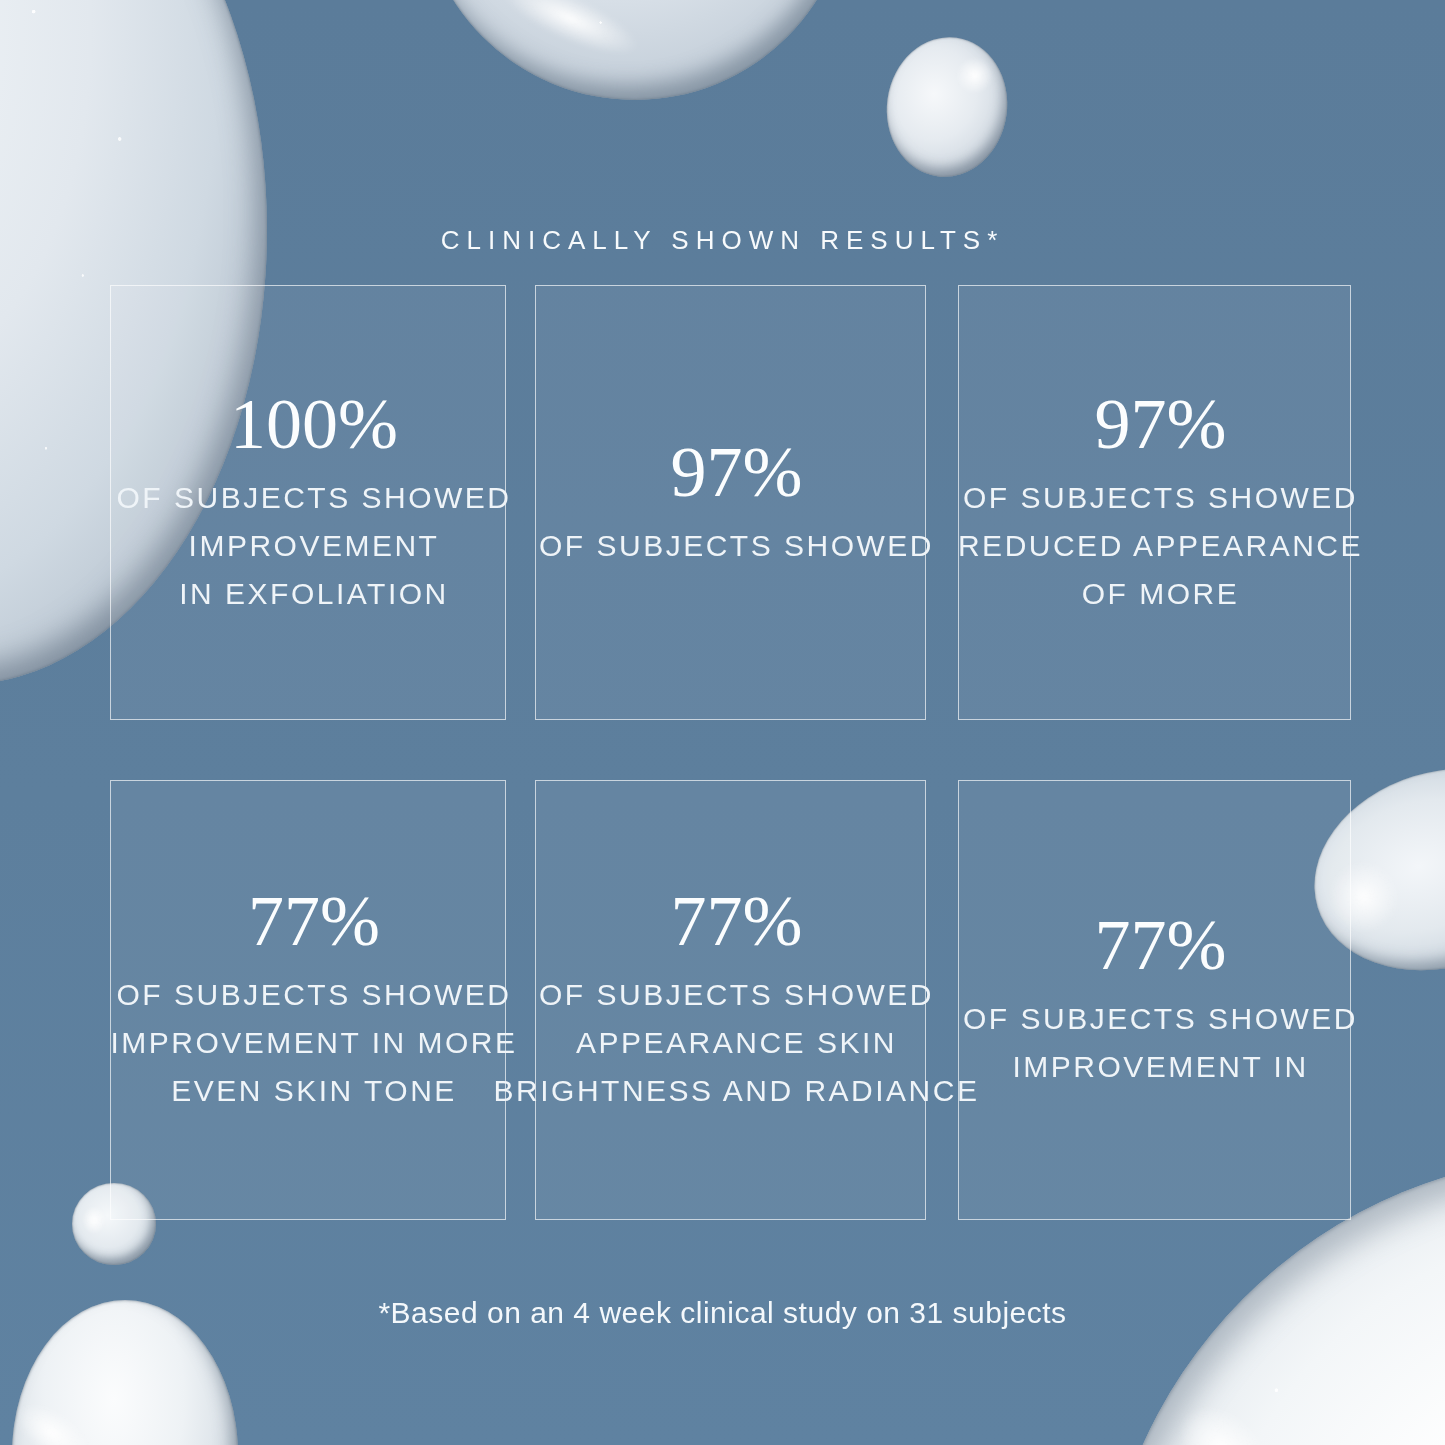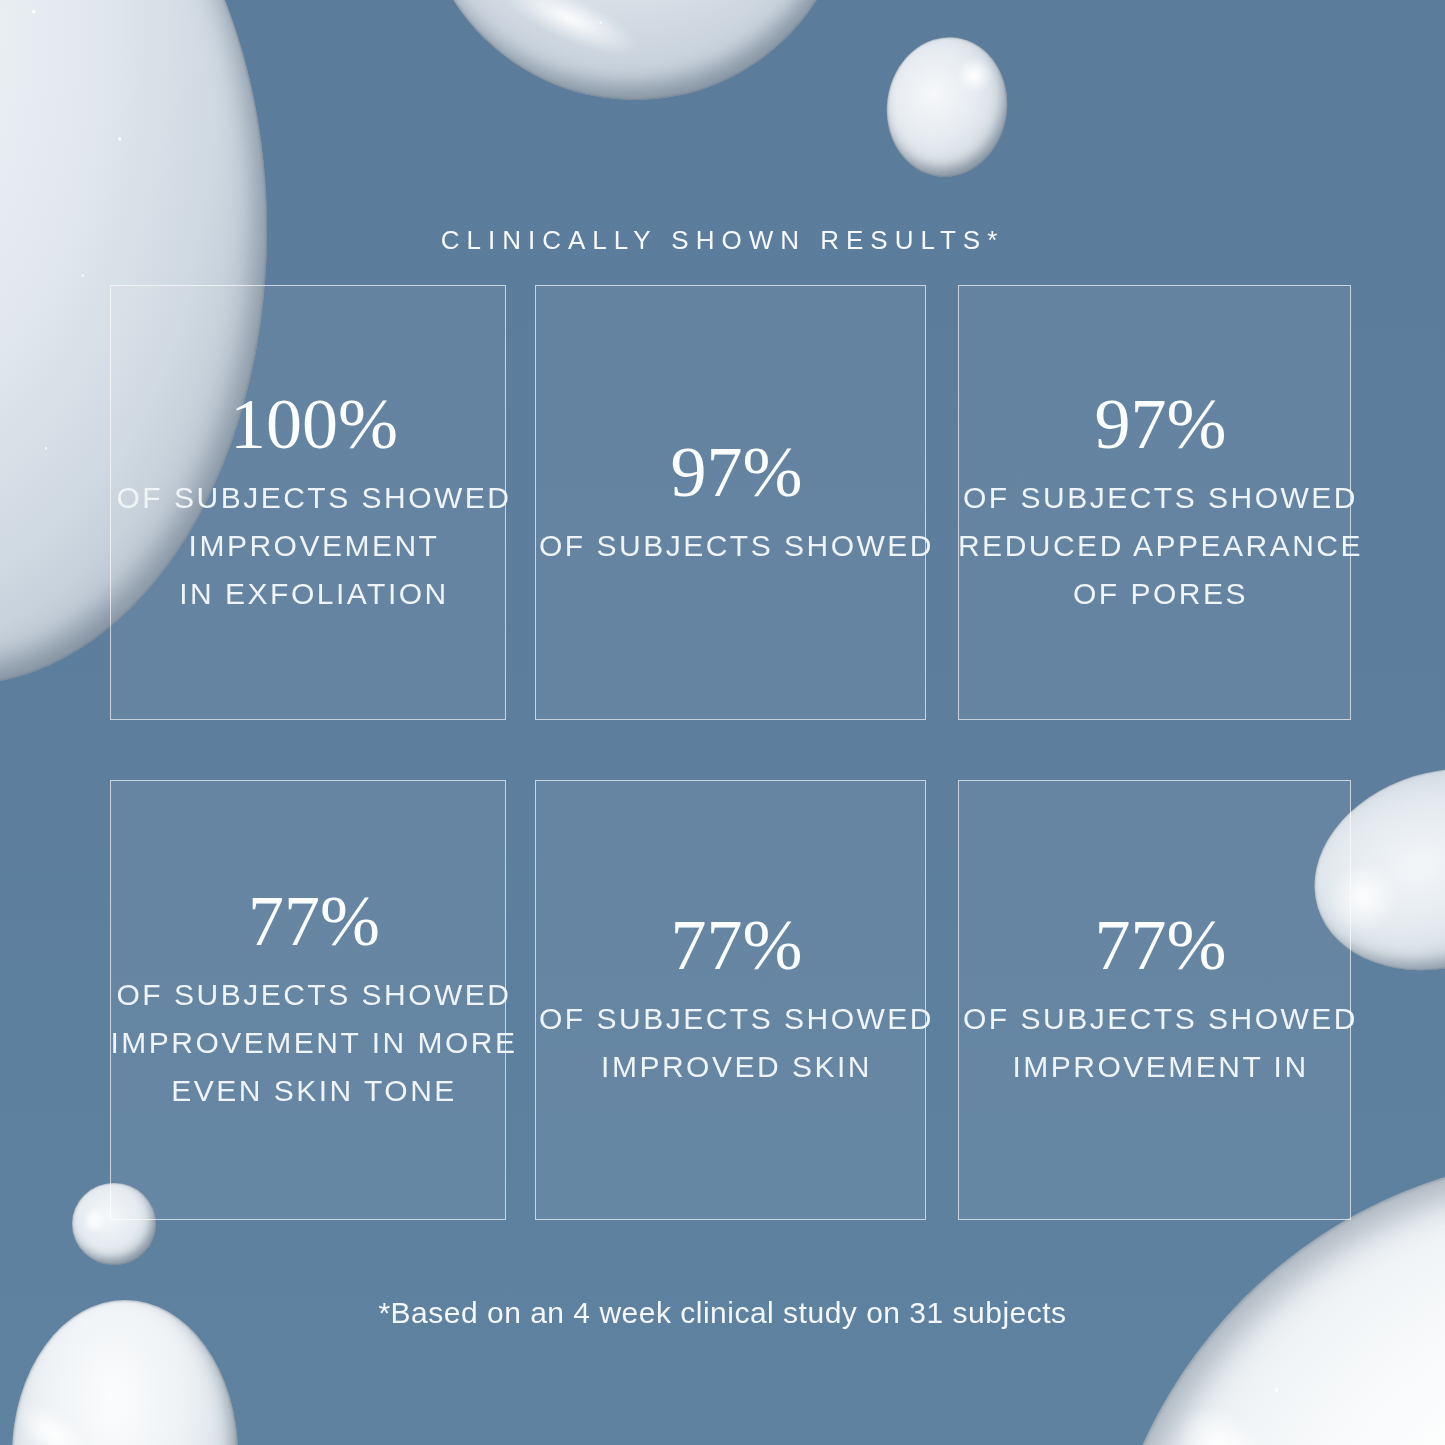--- a/index.html
+++ b/index.html
@@ -186,34 +186,35 @@
 
   <div class="stat-box b2">
     <div class="stat-value">97%</div>
     <div class="stat-line">OF SUBJECTS SHOWED</div>
   </div>
 
   <div class="stat-box b3">
     <div class="stat-value">97%</div>
     <div class="stat-line">OF SUBJECTS SHOWED</div>
     <div class="stat-line">REDUCED APPEARANCE</div>
-    <div class="stat-line">OF PORES</div>
+    <div class="stat-line">OF MORE</div>
   </div>
 
   <div class="stat-box b4">
     <div class="stat-value">77%</div>
     <div class="stat-line">OF SUBJECTS SHOWED</div>
     <div class="stat-line">IMPROVEMENT IN MORE</div>
     <div class="stat-line">EVEN SKIN TONE</div>
   </div>
 
   <div class="stat-box b5">
     <div class="stat-value">77%</div>
     <div class="stat-line">OF SUBJECTS SHOWED</div>
-    <div class="stat-line">IMPROVED SKIN</div>
+    <div class="stat-line">APPEARANCE SKIN</div>
+    <div class="stat-line">BRIGHTNESS AND RADIANCE</div>
   </div>
 
   <div class="stat-box b6">
     <div class="stat-value">77%</div>
     <div class="stat-line">OF SUBJECTS SHOWED</div>
     <div class="stat-line">IMPROVEMENT IN</div>
   </div>
 
   <div class="footnote">*Based on an 4 week clinical study on 31 subjects</div>
 

